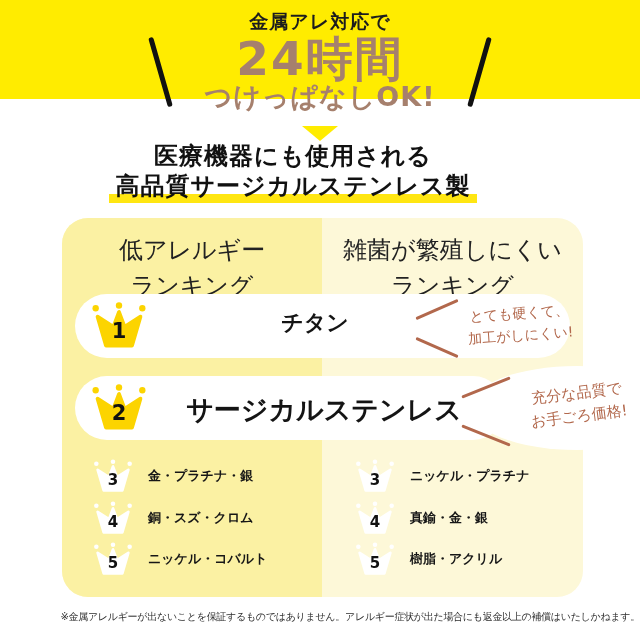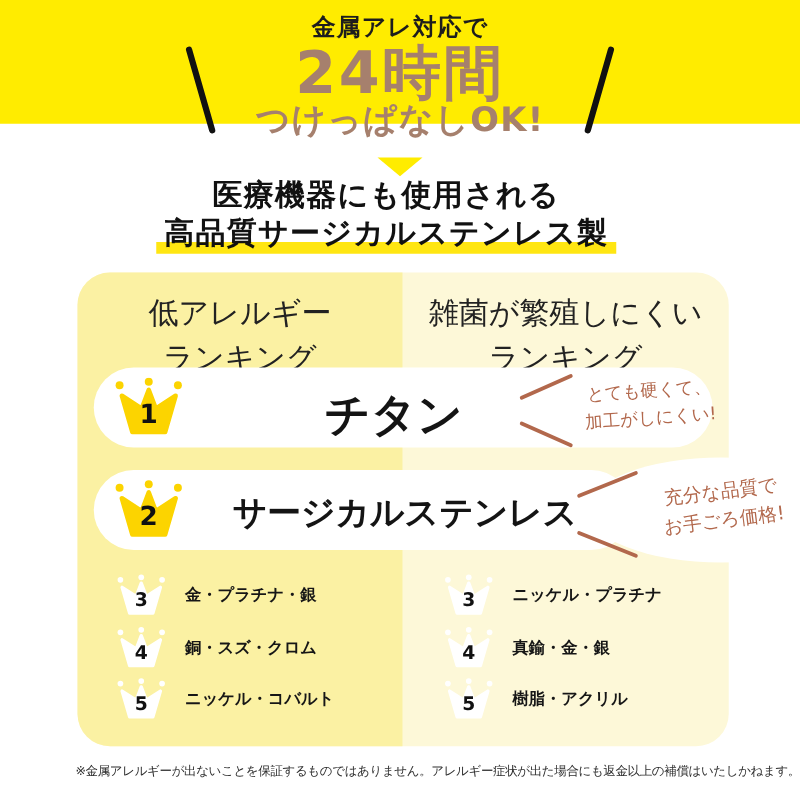--- a/index.html
+++ b/index.html
@@ -15,40 +15,40 @@
   .hero-badge{padding-top:9px;font-size:19px;font-weight:bold;color:#1d1d1d;letter-spacing:1px;}
   .hero-title{font-size:47px;font-weight:bold;color:#a6806d;line-height:1.02;letter-spacing:2px;}
   .hero-subtitle{font-size:27px;font-weight:bold;color:#a6806d;line-height:1.05;letter-spacing:1px;}
   .slash{position:absolute;width:5px;height:72px;background:#111;border-radius:3px;}
   .slash-left{left:158px;top:36px;transform:rotate(-16deg);}
   .slash-right{left:477px;top:36px;transform:rotate(16deg);}
   .tail{position:absolute;left:302px;top:126px;width:0;height:0;
     border-left:18px solid transparent;border-right:18px solid transparent;border-top:15px solid #ffec00;}
 
   
-  .headline{position:absolute;left:16px;top:141px;width:586px;text-align:center;
+  .headline{position:absolute;left:0;top:141px;width:586px;text-align:center;
     font-size:24px;font-weight:bold;color:#111;line-height:1.25;letter-spacing:1px;}
   .marker{display:inline-block;padding:0 6px 2px 6px;
     background:linear-gradient(to top,#ffe612 0 9px,transparent 9px);}
 
   
   .panel{position:absolute;left:62px;top:218px;width:521px;height:379px;
     background:#fdf8d8;border-radius:26px;}
   .panel-left-half{position:absolute;left:0;top:0;width:260px;height:379px;
     background:#fbf1a3;border-radius:26px 0 0 26px;}
   .col-header{position:absolute;top:14px;text-align:center;font-size:24px;color:#222;line-height:1.5;}
   .col-header.left{left:0;width:260px;}
   .col-header.right{left:260px;width:261px;}
 
   
   .pill{position:absolute;background:#ffffff;border-radius:33px;height:64px;}
   .pill1{left:13px;top:76px;width:495px;}
   .pill2{left:13px;top:158px;width:430px;}
   .pill-label{position:absolute;top:14px;font-weight:bold;color:#141414;white-space:nowrap;}
-  .pill1 .pill-label{left:110px;width:260px;text-align:center;font-size:36px;}
+  .pill1 .pill-label{left:110px;width:260px;text-align:center;font-size:22px;}
   .pill2 .pill-label{left:84px;width:330px;text-align:center;font-size:27px;top:16px;}
 
   
   .crown{position:absolute;}
   .crown svg{display:block;}
   .crown .num{position:absolute;left:0;top:0;width:100%;text-align:center;font-weight:bold;color:#111;}
   .crown-big{left:16px;top:8px;width:56px;height:48px;}
   .crown-big .num{top:17px;font-size:21px;}
   .crown-small{width:40px;height:35px;}
   .crown-small .num{top:12px;font-size:15px;}

